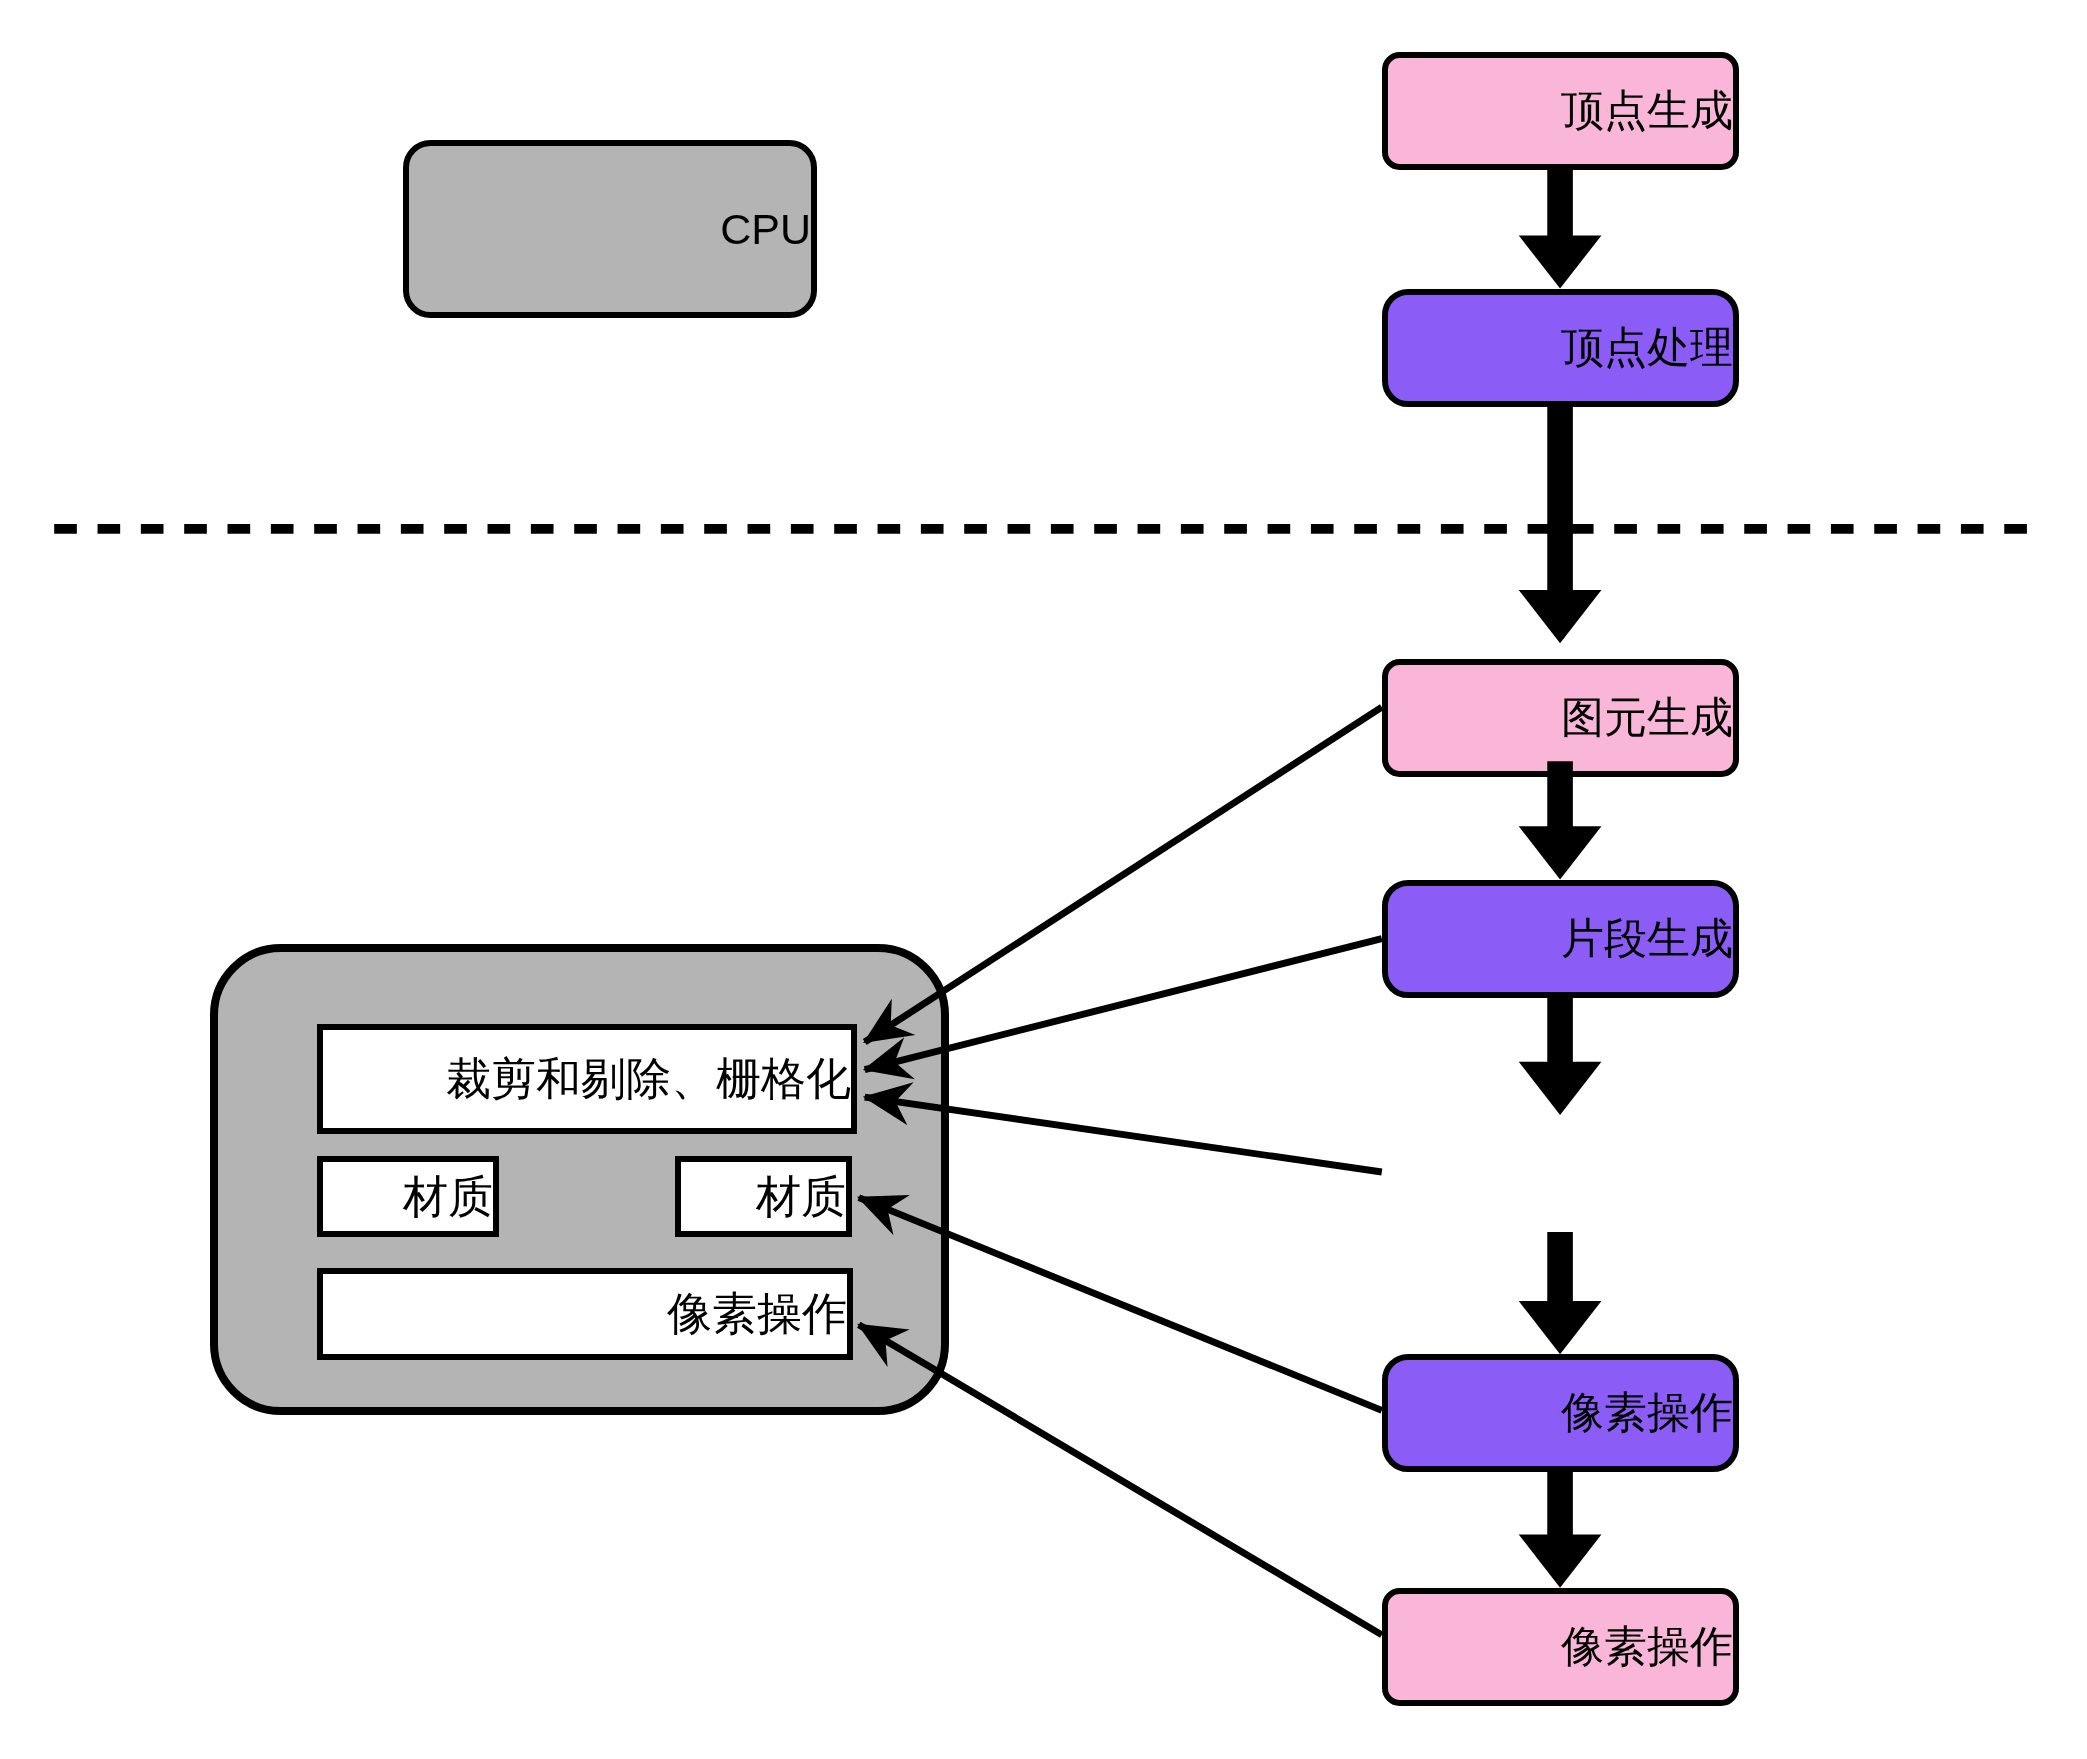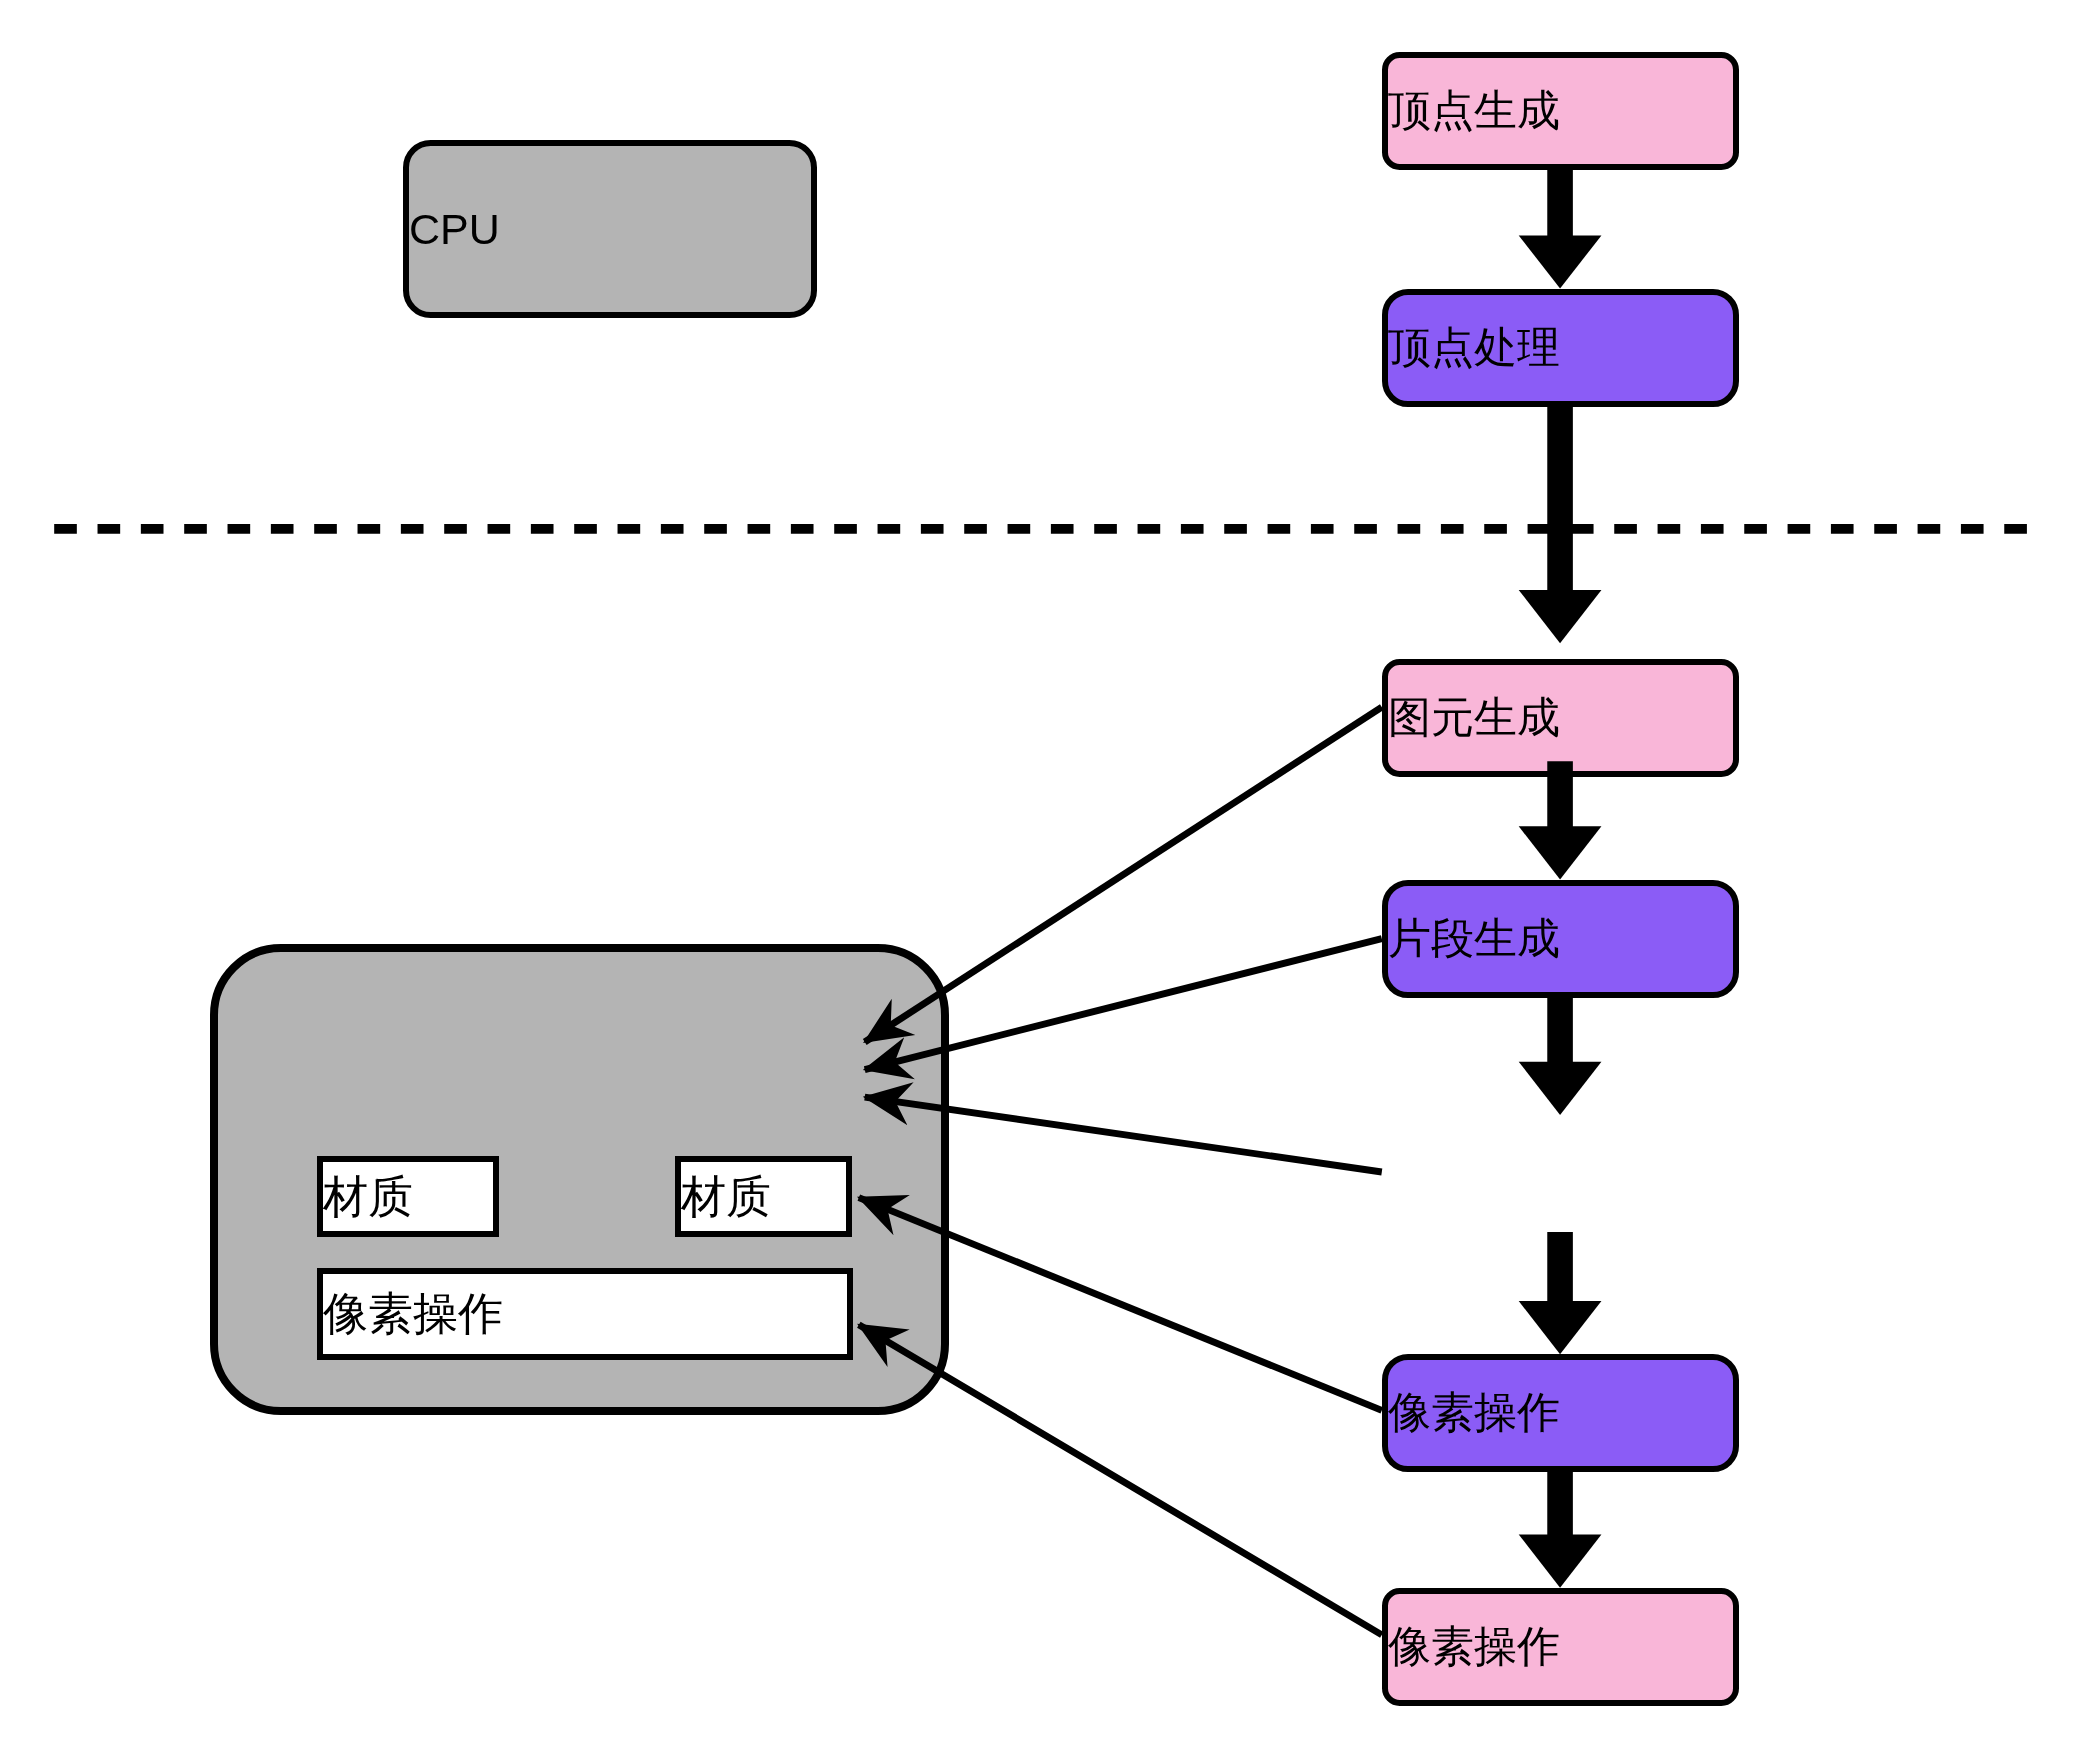--- a/index.html
+++ b/index.html
@@ -10,21 +10,21 @@
     background: #ffffff;
     font-family: "Liberation Sans", "DejaVu Sans", sans-serif;
     overflow: hidden;
   }
   .box {
     position: absolute;
     box-sizing: border-box;
     border: 6.9px solid #000000;
     display: flex;
     align-items: center;
-    justify-content: flex-start;
+    justify-content: flex-end;
     color: #000000;
     text-align: center;
   }
   .cpu-box {
     left: 379px; top: 140px; width: 414px; height: 178px;
     background: #b4b4b4;
     border-radius: 27.6px;
     font-size: 43px;
     margin-left: 24px;
   }
@@ -70,20 +70,23 @@
 </head>
 <body>
 
 <div class="stage">
 
   <div class="box cpu-box">
     <span>CPU</span>
   </div>
 
   <div class="gpu-container"></div>
+  <div class="box wbox clip">
+    <span>裁剪和剔除、栅格化</span>
+  </div>
   <div class="box wbox texl">
     <span>材质</span>
   </div>
   <div class="box wbox texr">
     <span>材质</span>
   </div>
   <div class="box wbox pixel">
     <span>像素操作</span>
   </div>
 

